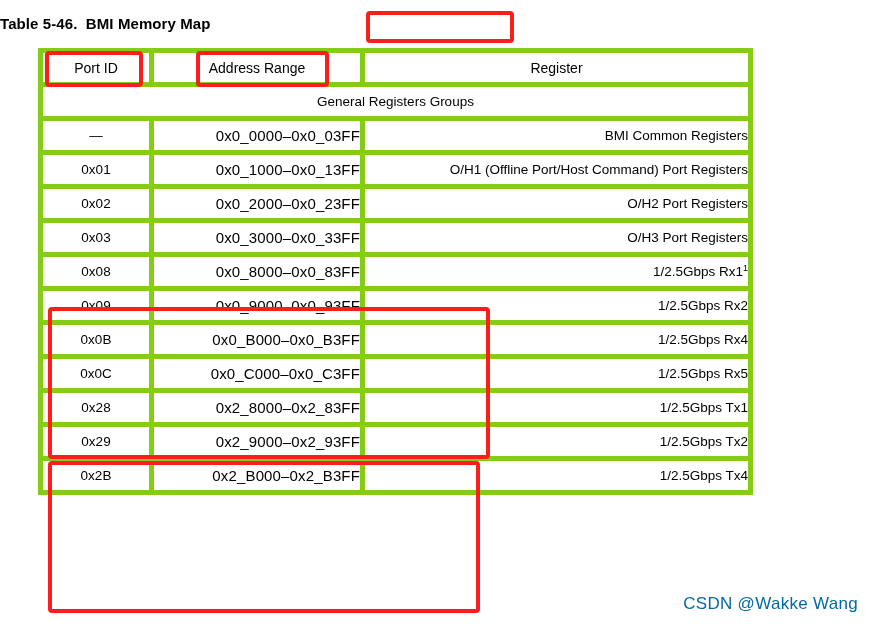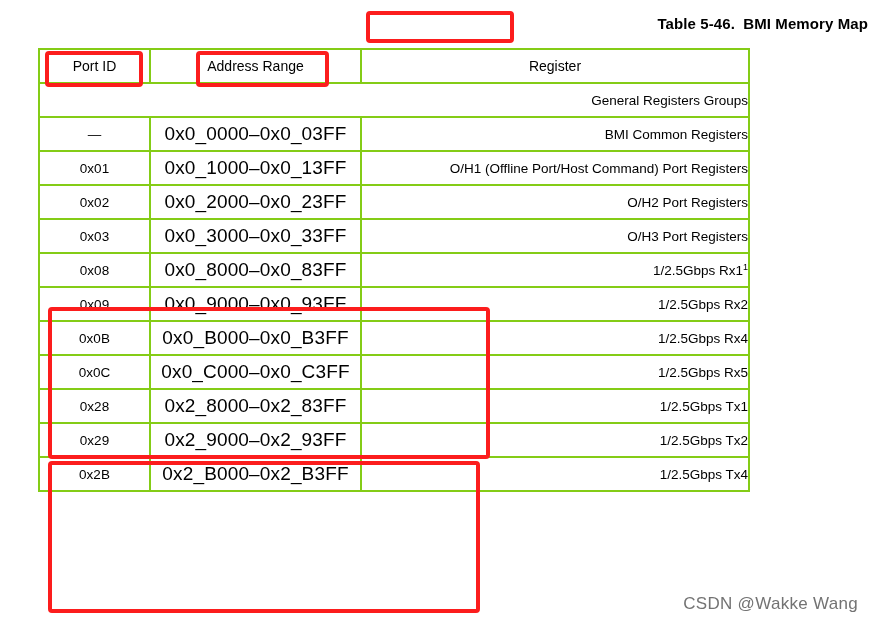--- a/index.html
+++ b/index.html
@@ -15,21 +15,21 @@
     font-family: "Liberation Sans", sans-serif;
     color: #000000;
   }
 
   
   #table-caption {
     position: absolute;
     left: 0;
     top: 14px;
     width: 874px;
-    text-align: right;
+    text-align: left;
     font-size: 15px;
     font-weight: bold;
     letter-spacing: .1px;
     white-space: nowrap;
   }
   #table-caption .caption-num { }
   #table-caption .caption-name {
     display: inline-block;
     padding: 1px 6px 2px 4px;
   }
@@ -39,50 +39,50 @@
     position: absolute;
     left: 38px;
     top: 48px;
     width: 710px;
     border-collapse: collapse;
     table-layout: fixed;
     font-size: 13.5px;
   }
   #memory-map-table td,
   #memory-map-table th {
-    border: 2px solid #84cc16;
+    border: 5px solid #84cc16;
     padding: 0;
     height: 34px;
     vertical-align: middle;
     font-weight: normal;
     box-sizing: border-box;
   }
   col.c-port  { width: 111px; }
   col.c-addr  { width: 211px; }
   col.c-reg   { width: 388px; }
 
   thead th {
     height: 42px;
     font-weight: bold;
     font-size: 14px;
     text-align: center;
   }
   td.group-row {
-    text-align: right;
+    text-align: center;
     font-weight: bold;
     font-size: 13.5px;
     height: 34px;
   }
   td.cell-port {
     text-align: center;
     font-size: 13.5px;
   }
   td.cell-addr {
-    text-align: center;
-    font-size: 19px;
+    text-align: right;
+    font-size: 15px;
     letter-spacing: .15px;
   }
   td.cell-reg {
     text-align: right;
     padding-left: 8px;
     font-size: 13.5px;
   }
   sup.fn {
     font-size: 9px;
     vertical-align: super;
@@ -196,13 +196,13 @@
       </tr>
     </tbody>
 </table>
 
 <div class="redbox" id="redbox-title" style="border-color: rgb(252, 29, 29);"></div>
 <div class="redbox" id="redbox-port-id" style="border-color: rgb(252, 29, 29);"></div>
 <div class="redbox" id="redbox-address-range" style="border-color: rgb(252, 29, 29);"></div>
 <div class="redbox" id="redbox-rx-group" style="border-color: rgb(252, 29, 29);"></div>
 <div class="redbox" id="redbox-tx-group" style="border-color: rgb(252, 29, 29);"></div>
 
-<div id="watermark" style="color: #737373;">CSDN @Wakke Wang</div>
+<div id="watermark" style="color: #0369a1;">CSDN @Wakke Wang</div>
 
 </body></html>

